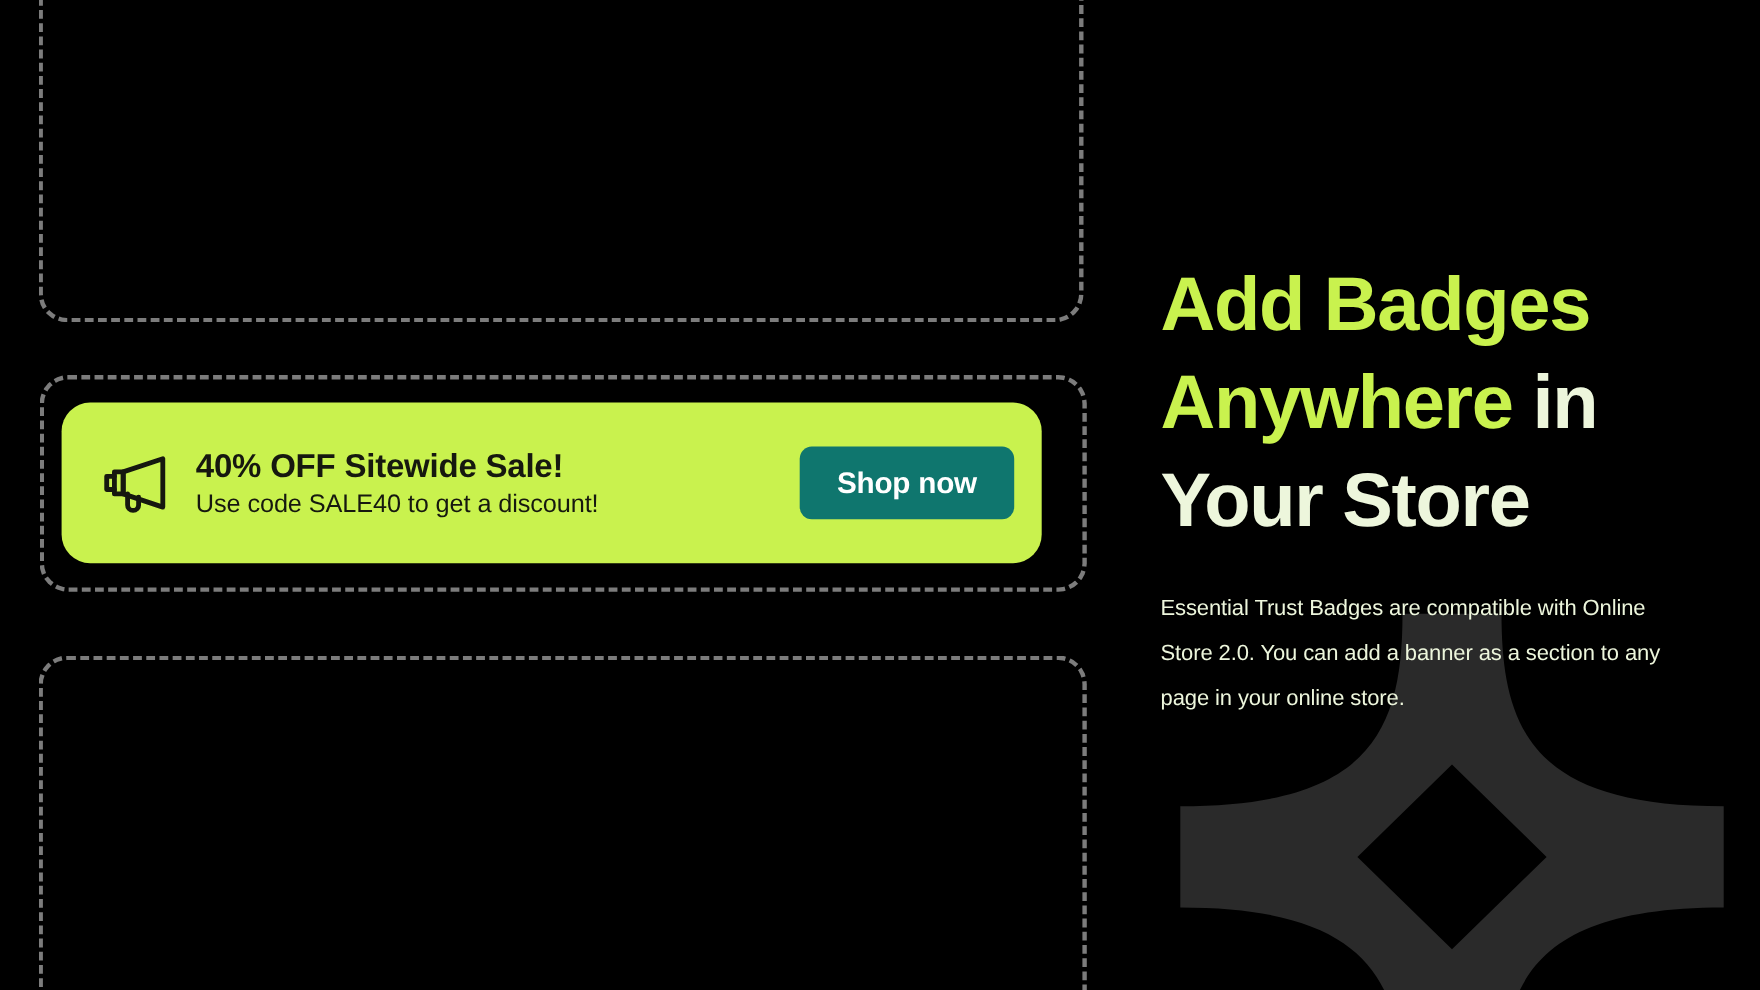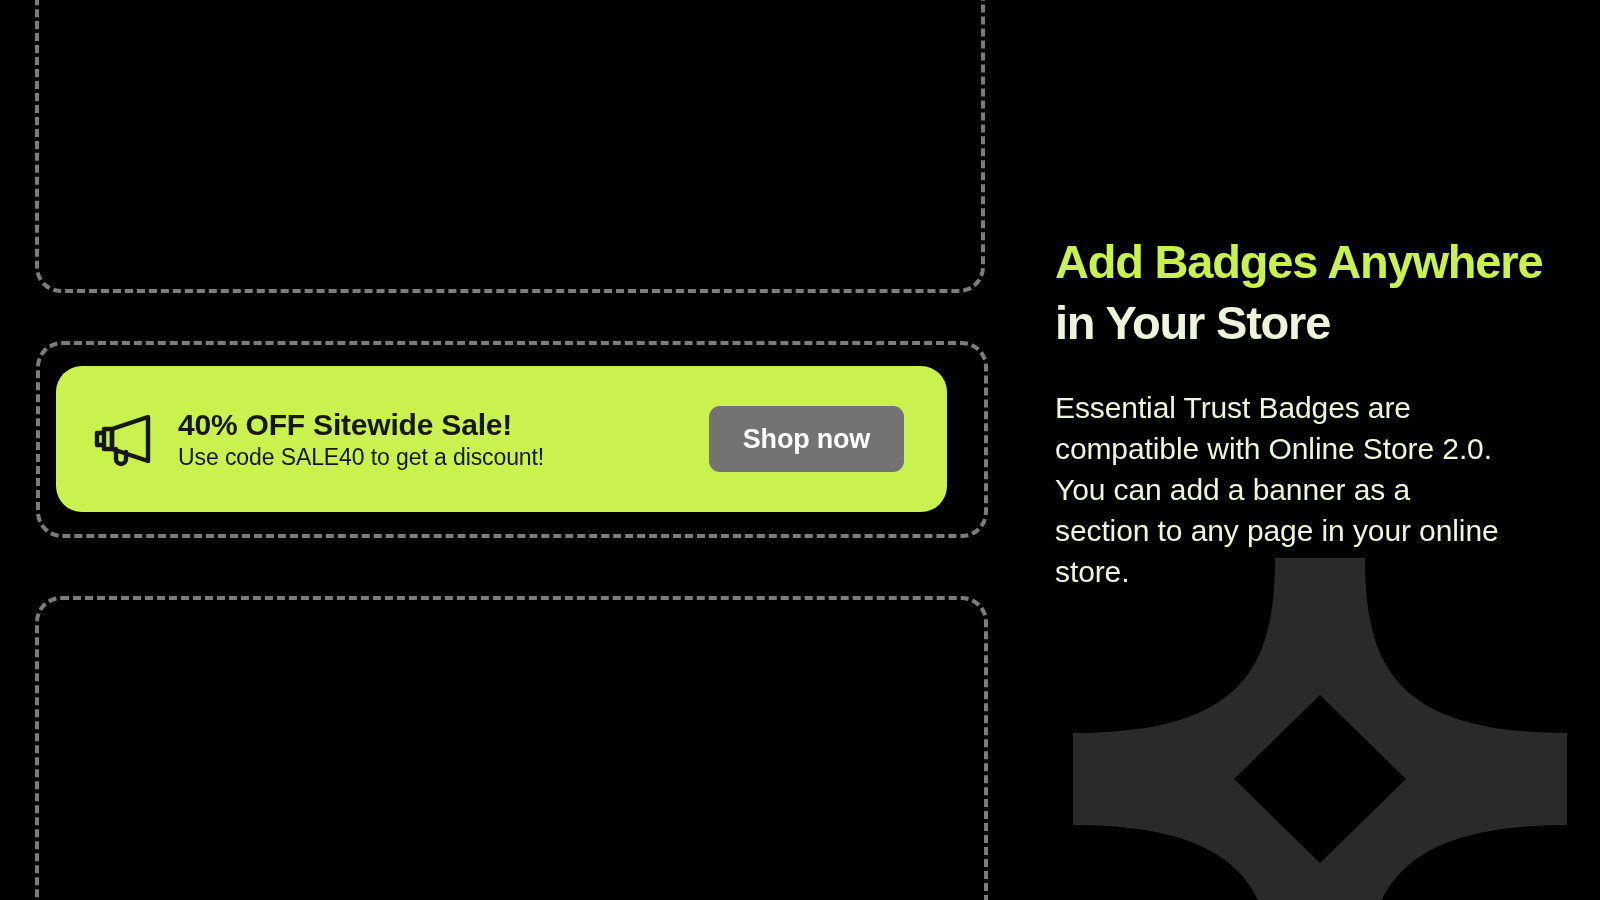--- a/index.html
+++ b/index.html
@@ -37,21 +37,21 @@
 
   
   #announcement-banner {
     position:absolute;
     left:56px; top:366px;
     width:891px; height:146px;
     background:#c9f24e;
     border-radius:26px;
     display:flex;
     align-items:center;
-    padding:0 43px 0 36px;
+    padding:0 25px 0 36px;
   }
 
   #megaphone-icon {
     flex:0 0 auto;
     width:64px; height:56px;
     margin-right:22px;
     display:block;
   }
 
   #banner-copy {
@@ -76,21 +76,21 @@
     font-size:23px;
     font-weight:normal;
     color:#16180f;
     letter-spacing:-0.1px;
     line-height:1.2;
     white-space:nowrap;
   }
 
   #shop-now-button {
     flex:0 0 auto;
-    background:#737373;
+    background:#0f766e;
     color:#ffffff;
     border:none;
     border-radius:11px;
     font-family:"Liberation Sans", sans-serif;
     font-size:27px;
     font-weight:bold;
     letter-spacing:-0.2px;
     padding:0 24px;
     height:66px;
     min-width:195px;
@@ -114,31 +114,31 @@
   }
 
   #panel-content {
     position:absolute;
     left:55px; top:232px;
     width:500px;
     z-index:2;
   }
 
   #panel-heading {
-    font-size:47px;
+    font-size:69px;
     font-weight:bold;
     line-height:1.29;
     letter-spacing:-1.2px;
     margin:0 0 34px 0;
   }
   #heading-accent   { color:#c9f24e; display:inline; }
   #heading-rest     { color:#edf6dc; display:inline; }
 
   #panel-body {
-    font-size:30px;
+    font-size:20px;
     font-weight:normal;
     line-height:41px;
     letter-spacing:-0.1px;
     color:#edf6dc;
     width:455px;
   }
 </style>
 </head>
 <body>
 

